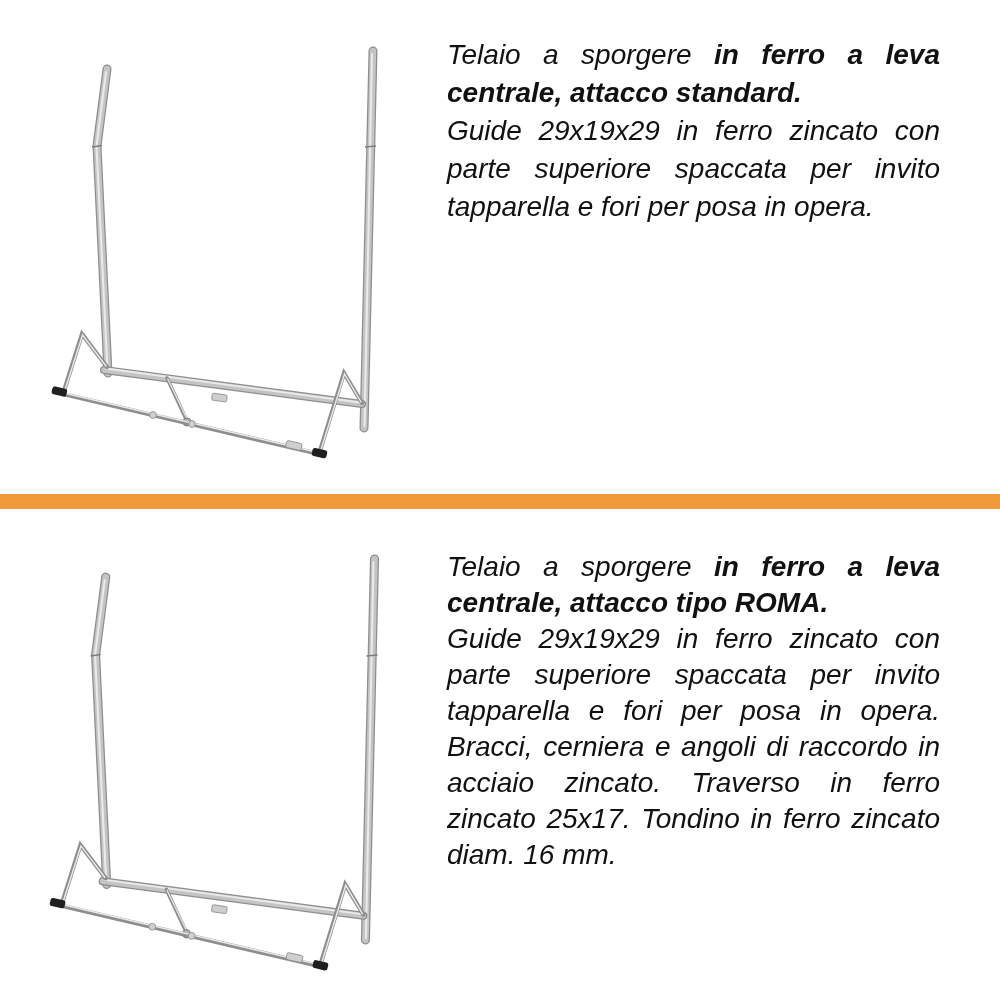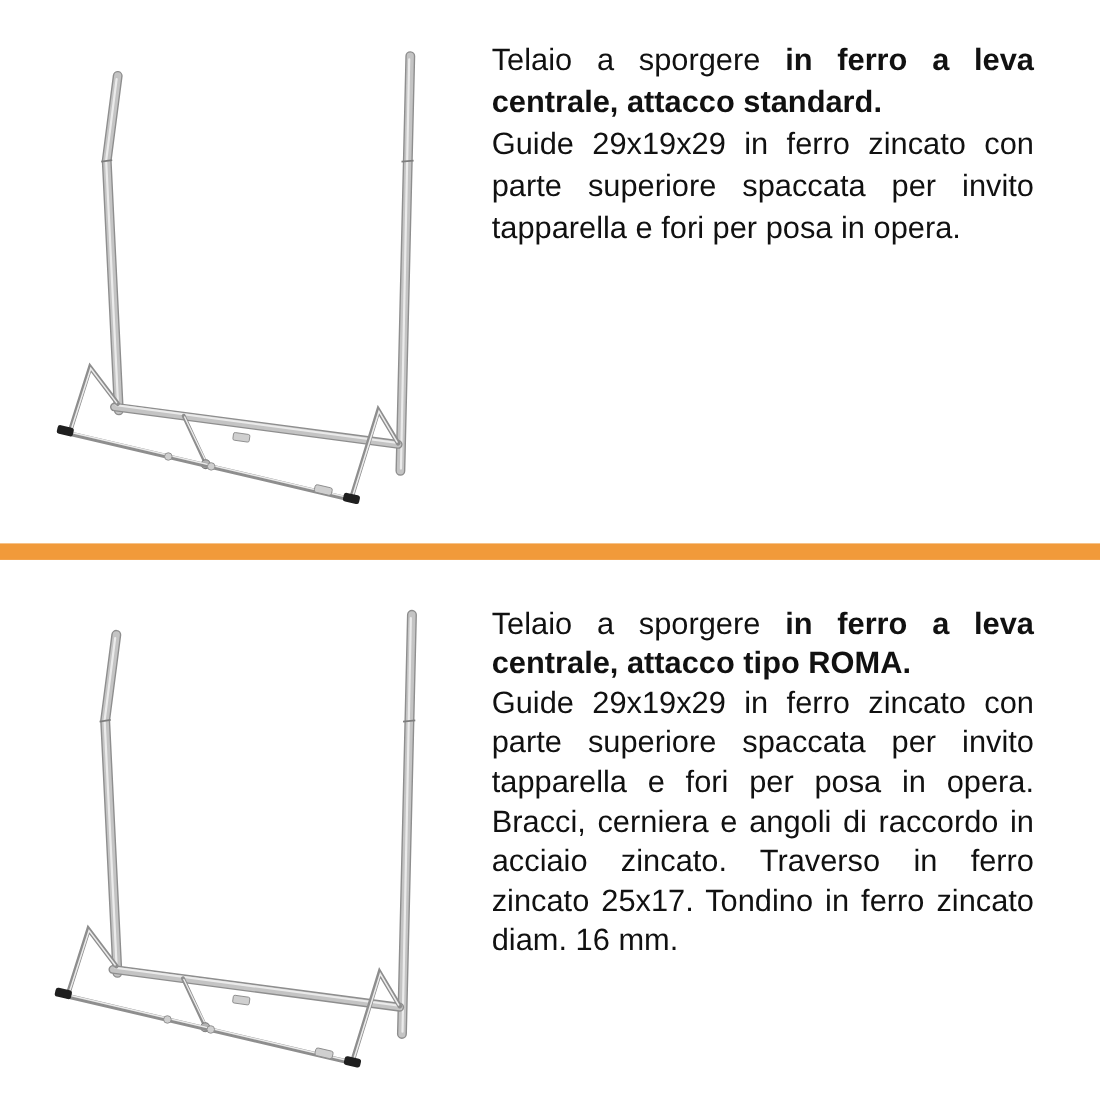--- a/index.html
+++ b/index.html
@@ -14,21 +14,21 @@
   *{box-sizing:border-box;}
   html,body{margin:0;padding:0;}
   body{
     width:1000px;height:1000px;
     background:var(--background);
     font-family:"Liberation Sans", sans-serif;
     color:var(--text);
     overflow:hidden;
   }
   .page{position:relative;width:1000px;height:1000px;background:var(--background);}
-  .product-row{position:relative;width:1000px;}
+  .product-row{position:relative;width:1000px;font-style:italic;}
   .row-top{height:494px;}
   .row-bottom{height:574px;padding-left:16px;}
   .divider{width:1000px;height:15px;background:var(--divider);}
   .product-image{position:absolute;}
   .img-top{left:38px;top:6px;width:384px;height:478px;}
   .img-bottom{left:38px;top:4px;width:384px;height:484px;}
   .product-image svg{width:100%;height:100%;display:block;}
   .product-text{
     position:absolute;
     left:447px;

